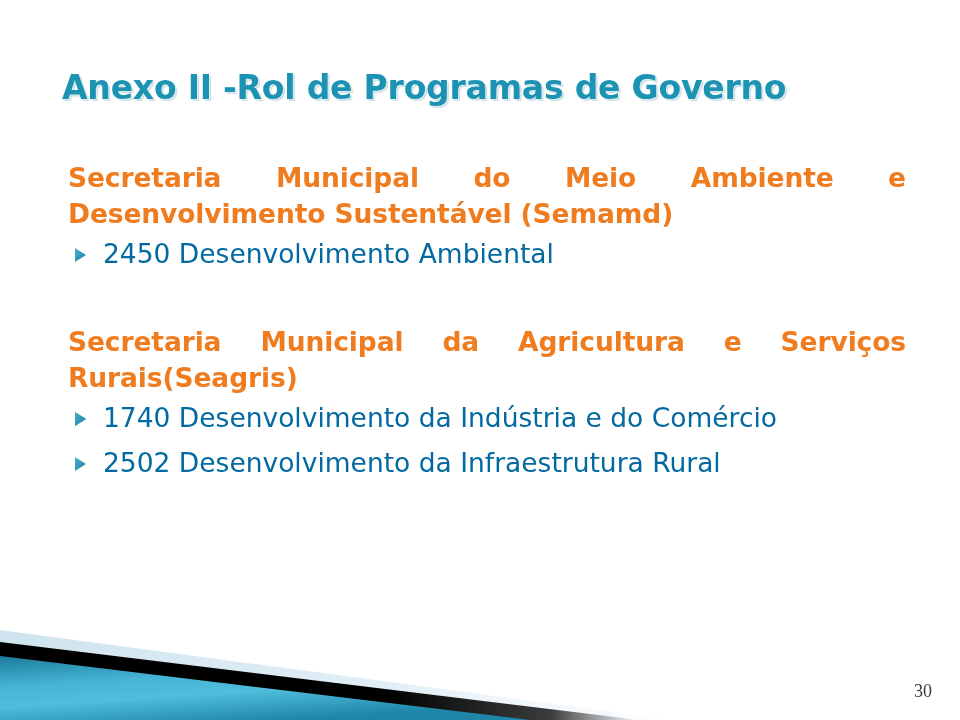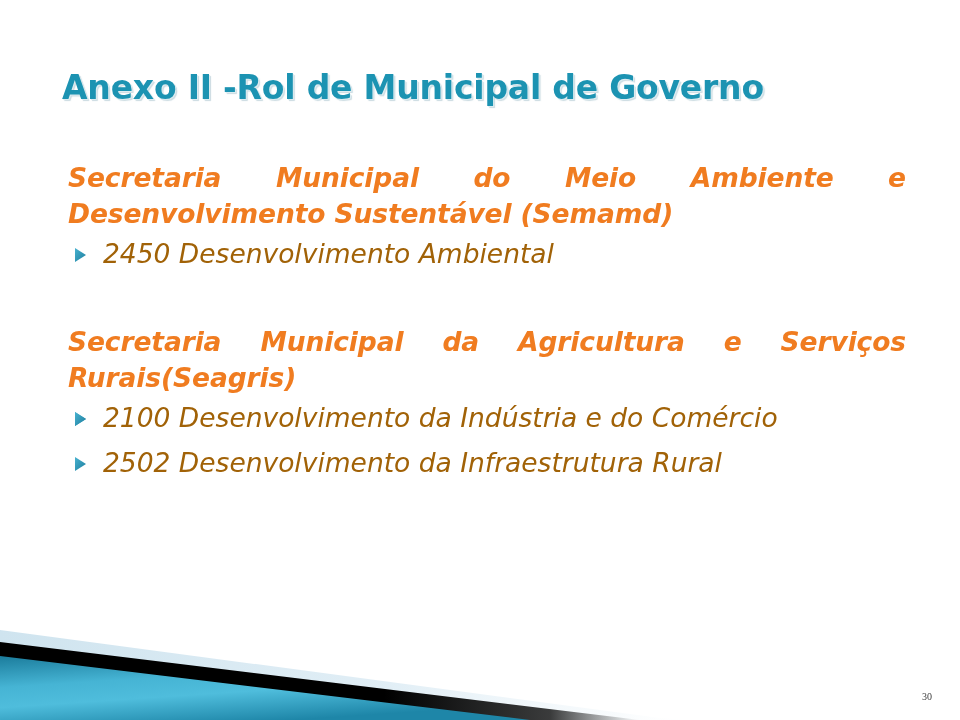--- a/index.html
+++ b/index.html
@@ -45,21 +45,20 @@
     text-shadow: 1px 1px 0 #dcecf1, 2px 2px 1px rgba(160,190,200,0.55);
     white-space: nowrap;
   }
 
   
   #body-block {
     position: absolute;
     left: 68px;
     top: 160px;
     width: 838px;
-    font-style: italic;
   }
 
   .section { margin: 0; }
 
   .section-heading {
     font-size: 26.5px;
     font-weight: bold;
     color: #F07C20;
     text-align: justify;
     text-align-last: left;
@@ -70,21 +69,21 @@
 
   .bullet-list {
     list-style: none;
     margin: 0;
     padding: 0;
   }
   .bullet-item {
     position: relative;
     padding-left: 35px;
     font-size: 26.5px;
-    color: #a16207;
+    color: #0369a1;
     line-height: 1.34;
     text-align: justify;
     text-align-last: left;
     margin-top: 4px;
     font-weight: normal;
   }
   .bullet-item.tight { margin-top: 10px; }
 
   .bullet-icon {
     position: absolute;
@@ -95,21 +94,21 @@
     display: block;
   }
 
   .spacer-gap { height: 52px; }
 
   
   #page-number {
     position: absolute;
     right: 28px;
     bottom: 18px;
-    font-size: 10px;
+    font-size: 18px;
     font-family: "Liberation Serif", serif;
     color: #3b3b3b;
   }
 </style>
 </head>
 <body>
 
 <div id="slide">
 
   <svg id="corner-graphic" viewBox="0 0 700 120" preserveAspectRatio="none" aria-hidden="true">
@@ -134,21 +133,21 @@
       </linearGradient>
     </defs>
 
     <polygon points="0,30 660,118 700,120 0,120" fill="url(#paleGrad)"></polygon>
 
     <polygon points="0,42 640,120 520,120 0,58" fill="url(#blackGrad)"></polygon>
 
     <polygon points="0,56 530,120 0,120" fill="url(#tealGrad)"></polygon>
   </svg>
 
-  <div id="slide-title">Anexo II -Rol de Municipal de Governo</div>
+  <div id="slide-title">Anexo II -Rol de Programas de Governo</div>
 
   <div id="body-block">
 
     <div class="section">
       <p class="section-heading">Secretaria Municipal do Meio Ambiente e Desenvolvimento Sustentável (Semamd)</p>
 
       <ul class="bullet-list">
         <li class="bullet-item">
           <svg class="bullet-icon" viewBox="0 0 13 16" aria-hidden="true">
             <defs>
@@ -172,21 +171,21 @@
       <ul class="bullet-list">
         <li class="bullet-item">
           <svg class="bullet-icon" viewBox="0 0 13 16" aria-hidden="true">
             <polygon points="1,1 12,8 1,15" fill="url(#bg1)"></polygon>
           </svg>
         </li>
         <li class="bullet-item">
           <svg class="bullet-icon" viewBox="0 0 13 16" aria-hidden="true">
             <polygon points="1,1 12,8 1,15" fill="url(#bg1)"></polygon>
           </svg>
-          <span>2100 Desenvolvimento da Indústria e do Comércio</span>
+          <span>1740 Desenvolvimento da Indústria e do Comércio</span>
         </li>
         <li class="bullet-item tight">
           <svg class="bullet-icon" viewBox="0 0 13 16" aria-hidden="true">
             <polygon points="1,1 12,8 1,15" fill="url(#bg1)"></polygon>
           </svg>
           <span>2502 Desenvolvimento da Infraestrutura Rural</span>
         </li>
       </ul>
     </div>
 

